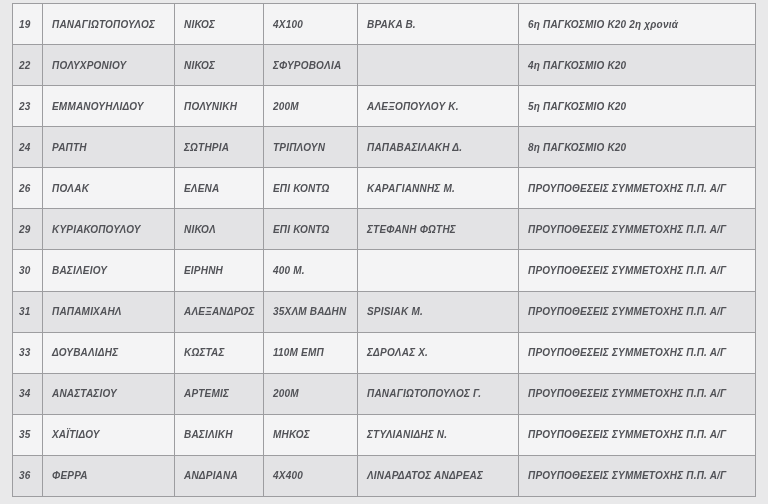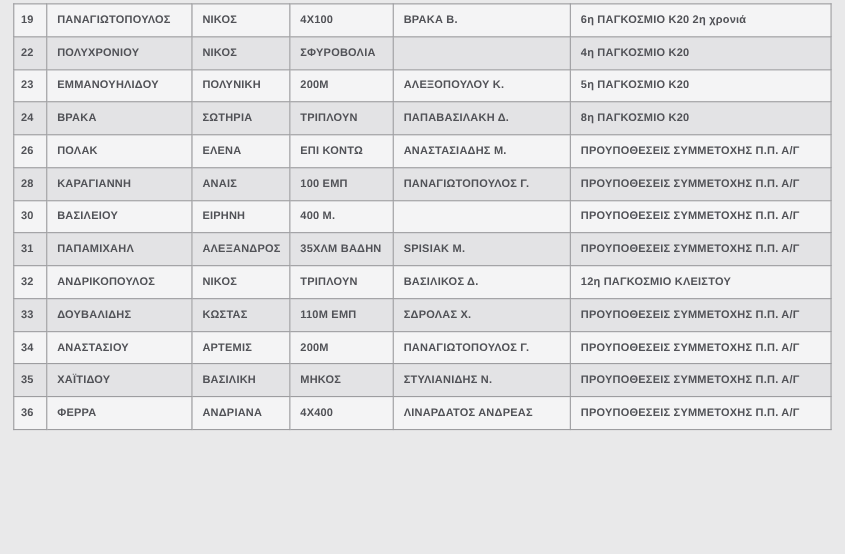--- a/index.html
+++ b/index.html
@@ -16,22 +16,23 @@
     background:var(--bg);
     font-family:"Liberation Sans",sans-serif;
     position:relative;overflow:hidden;
   }
   .table-wrap{
     position:absolute;left:12px;top:3px;
   }
   table{
     border-collapse:collapse;
     table-layout:fixed;
-    width:743px;height:388px;
+    width:743px;height:494px;
     border:1px solid var(--border);
+    font-style:italic;
   }
   td{
     border:1px solid var(--border);
     font-size:10px;
     font-weight:bold;
     letter-spacing:0.2px;
     color:var(--text);
     padding:0 4px 0 9px;
     vertical-align:middle;
     white-space:nowrap;
@@ -80,65 +81,57 @@
         <tr>
           <td class="col-number">23</td>
           <td class="col-surname">ΕΜΜΑΝΟΥΗΛΙΔΟΥ</td>
           <td class="col-firstname">ΠΟΛΥΝΙΚΗ</td>
           <td class="col-event">200M</td>
           <td class="col-coach">ΑΛΕΞΟΠΟΥΛΟΥ Κ.</td>
           <td class="col-distinction">5η ΠΑΓΚΟΣΜΙΟ Κ20</td>
         </tr>
         <tr>
           <td class="col-number">24</td>
-          <td class="col-surname">ΒΡΑΚΑ</td>
+          <td class="col-surname">ΡΑΠΤΗ</td>
           <td class="col-firstname">ΣΩΤΗΡΙΑ</td>
           <td class="col-event">ΤΡΙΠΛΟΥΝ</td>
           <td class="col-coach">ΠΑΠΑΒΑΣΙΛΑΚΗ Δ.</td>
           <td class="col-distinction">8η ΠΑΓΚΟΣΜΙΟ Κ20</td>
         </tr>
         <tr>
           <td class="col-number">26</td>
           <td class="col-surname">ΠΟΛΑΚ</td>
           <td class="col-firstname">ΕΛΕΝΑ</td>
           <td class="col-event">ΕΠΙ ΚΟΝΤΩ</td>
-          <td class="col-coach">ΑΝΑΣΤΑΣΙΑΔΗΣ Μ.</td>
+          <td class="col-coach">ΚΑΡΑΓΙΑΝΝΗΣ Μ.</td>
           <td class="col-distinction">ΠΡΟΥΠΟΘΕΣΕΙΣ ΣΥΜΜΕΤΟΧΗΣ Π.Π. Α/Γ</td>
         </tr>
         <tr>
-          <td class="col-number">28</td>
-          <td class="col-surname">ΚΑΡΑΓΙΑΝΝΗ</td>
-          <td class="col-firstname">ΑΝΑΙΣ</td>
-          <td class="col-event">100 ΕΜΠ</td>
-          <td class="col-coach">ΠΑΝΑΓΙΩΤΟΠΟΥΛΟΣ Γ.</td>
+          <td class="col-number">29</td>
+          <td class="col-surname">ΚΥΡΙΑΚΟΠΟΥΛΟΥ</td>
+          <td class="col-firstname">ΝΙΚΟΛ</td>
+          <td class="col-event">ΕΠΙ ΚΟΝΤΩ</td>
+          <td class="col-coach">ΣΤΕΦΑΝΗ ΦΩΤΗΣ</td>
           <td class="col-distinction">ΠΡΟΥΠΟΘΕΣΕΙΣ ΣΥΜΜΕΤΟΧΗΣ Π.Π. Α/Γ</td>
         </tr>
         <tr>
           <td class="col-number">30</td>
           <td class="col-surname">ΒΑΣΙΛΕΙΟΥ</td>
           <td class="col-firstname">ΕΙΡΗΝΗ</td>
           <td class="col-event">400 M.</td>
           <td class="col-coach"></td>
           <td class="col-distinction">ΠΡΟΥΠΟΘΕΣΕΙΣ ΣΥΜΜΕΤΟΧΗΣ Π.Π. Α/Γ</td>
         </tr>
         <tr>
           <td class="col-number">31</td>
           <td class="col-surname">ΠΑΠΑΜΙΧΑΗΛ</td>
           <td class="col-firstname">ΑΛΕΞΑΝΔΡΟΣ</td>
           <td class="col-event">35ΧΛΜ ΒΑΔΗΝ</td>
           <td class="col-coach">SPISIAK M.</td>
           <td class="col-distinction">ΠΡΟΥΠΟΘΕΣΕΙΣ ΣΥΜΜΕΤΟΧΗΣ Π.Π. Α/Γ</td>
-        </tr>
-        <tr>
-          <td class="col-number">32</td>
-          <td class="col-surname">ΑΝΔΡΙΚΟΠΟΥΛΟΣ</td>
-          <td class="col-firstname">ΝΙΚΟΣ</td>
-          <td class="col-event">ΤΡΙΠΛΟΥΝ</td>
-          <td class="col-coach">ΒΑΣΙΛΙΚΟΣ Δ.</td>
-          <td class="col-distinction">12η ΠΑΓΚΟΣΜΙΟ ΚΛΕΙΣΤΟΥ</td>
         </tr>
         <tr>
           <td class="col-number">33</td>
           <td class="col-surname">ΔΟΥΒΑΛΙΔΗΣ</td>
           <td class="col-firstname">ΚΩΣΤΑΣ</td>
           <td class="col-event">110M ΕΜΠ</td>
           <td class="col-coach">ΣΔΡΟΛΑΣ Χ.</td>
           <td class="col-distinction">ΠΡΟΥΠΟΘΕΣΕΙΣ ΣΥΜΜΕΤΟΧΗΣ Π.Π. Α/Γ</td>
         </tr>
         <tr>

